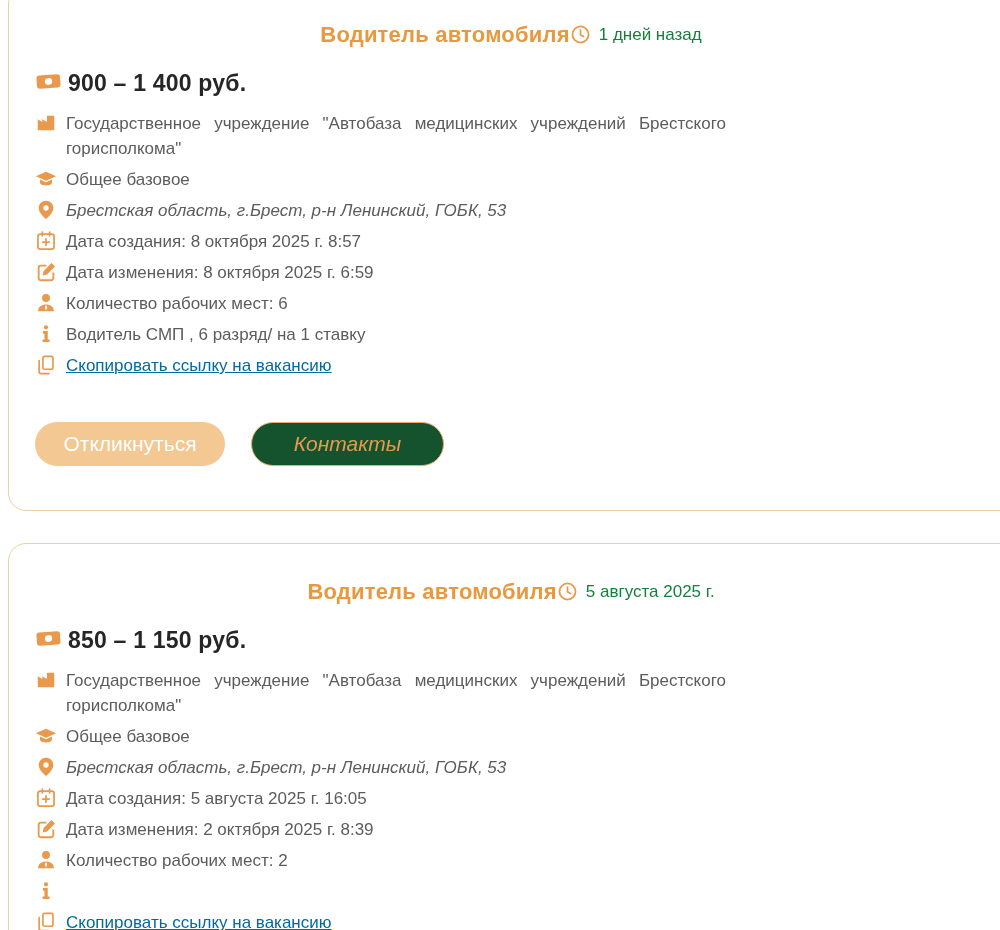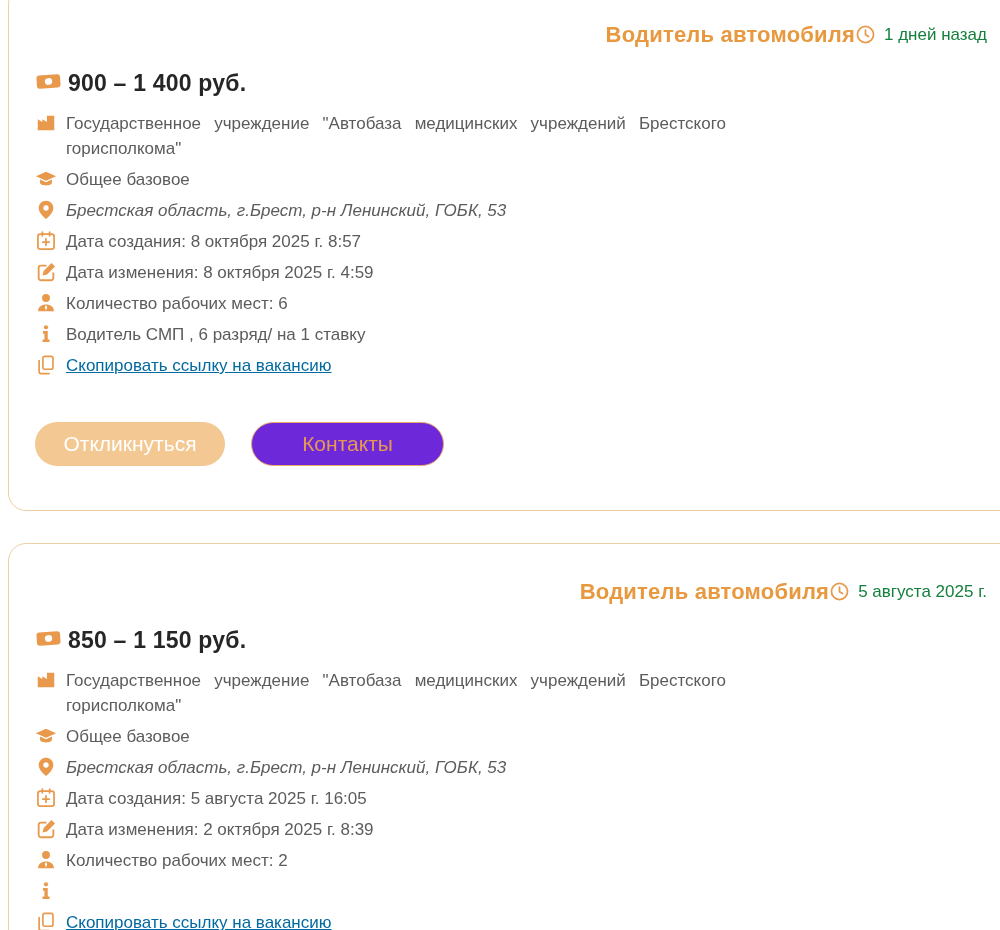--- a/index.html
+++ b/index.html
@@ -5,40 +5,40 @@
   * { margin:0; padding:0; box-sizing:border-box; }
   html,body { width:1000px; height:930px; overflow:hidden; background:#fff;
     font-family:"Liberation Sans", sans-serif; }
   .card {
     width:1120px; margin-left:8px; border:1px solid #eccfa4;
     border-radius:18px; background:#fff; padding:34px 0 44px 26px;
   }
   .card-1 { margin-top:-14px; }
   .card-2 { margin-top:32px; padding-bottom:160px; }
   .card-inner { width:952px; }
-  .card-head { display:flex; justify-content:flex-end; align-items:flex-start; width:952px; }
+  .card-head { display:flex; justify-content:center; align-items:flex-start; width:952px; }
   .title { color:#e8993f; font-size:22px; font-weight:bold; line-height:27px; letter-spacing:.2px; }
   .time { display:flex; align-items:center; gap:8px; color:#15803d; font-size:17px; margin-top:3px; }
   .time svg { display:block; }
   .salary-row { display:flex; align-items:center; gap:6px; margin-top:20px;text-align:right; }
   .salary { color:#262626; font-size:23px; font-weight:bold; letter-spacing:.2px; }
   .rows { margin-top:12px; }
   .row { display:flex; align-items:flex-start; gap:9px; margin-bottom:6px; min-height:25px; }
   .row .ic { flex:0 0 22px; width:22px; height:22px; margin-top:1px; color:#e8994b; }
   .row .ic svg { display:block; }
   .row-text { color:#5c5c5c; font-size:17px; line-height:25px; max-width:660px; }
   .justify { text-align:justify; }
   .italic { font-style:italic; }
   .copy-link { color:#0369a1; text-decoration:underline; cursor:pointer; }
   .btn-row { display:flex; gap:26px; margin-top:44px; }
   .btn { height:44px; border-radius:22px; font-size:21px; display:flex;
     align-items:center; justify-content:center; cursor:pointer;
     font-family:"Liberation Sans", sans-serif; }
   .btn-apply { width:190px; background:#f4c893; color:#fff; border:none; }
-  .btn-contacts { width:193px; background:#6d28d9; color:#e79a4f; border:1px solid #e7ab6c; }
+  .btn-contacts { width:193px; background:#14532d; color:#e79a4f; border:1px solid #e7ab6c;font-style:italic; }
   .accent { color:#e8994b; }
 </style>
 </head>
 <body>
 
 <div class="card card-1">
   <div class="card-inner">
     <div class="card-head">
       <div class="title">Водитель автомобиля</div>
       <div class="time">
@@ -104,21 +104,21 @@
         <span class="row-text">Дата создания: 8 октября 2025 г. 8:57</span>
       </div>
 
       <div class="row">
         <span class="ic">
           <svg width="22" height="22" viewBox="0 0 24 24">
               <path d="M20 12.5v6a2.5 2.5 0 0 1-2.5 2.5h-11A2.5 2.5 0 0 1 4 18.5v-11A2.5 2.5 0 0 1 6.5 5h6" fill="none" stroke="currentColor" stroke-width="2"></path>
               <path fill="currentColor" d="M18 2.2l3.8 3.8-8.6 8.6-4.9 1.1 1.1-4.9z"></path>
             </svg>
         </span>
-        <span class="row-text">Дата изменения: 8 октября 2025 г. 4:59</span>
+        <span class="row-text">Дата изменения: 8 октября 2025 г. 6:59</span>
       </div>
 
       <div class="row">
         <span class="ic">
           <svg width="22" height="22" viewBox="0 0 24 24">
               <circle cx="12" cy="6.6" r="4.3" fill="currentColor"></circle>
               <path fill="currentColor" d="M3.4 21c0-4.9 3.9-7.3 8.6-7.3s8.6 2.4 8.6 7.3H3.4z"></path>
               <path fill="#fff" d="M12 14.2l-1.3 2.1 1.3 4.2 1.3-4.2z"></path>
             </svg>
         </span>

